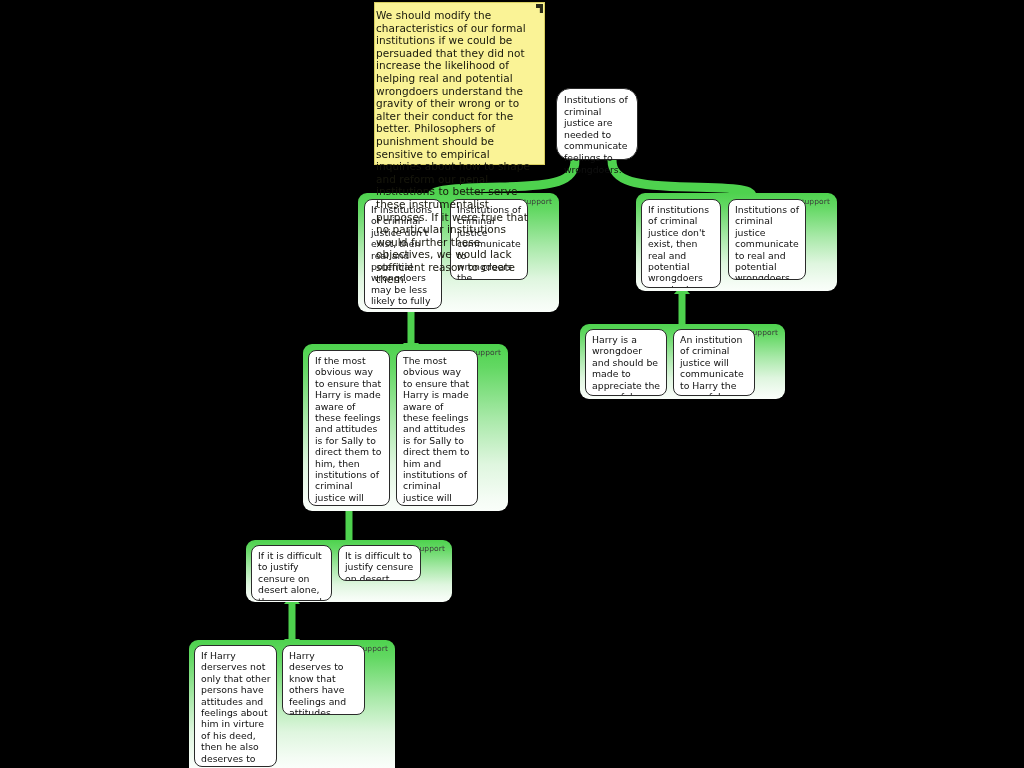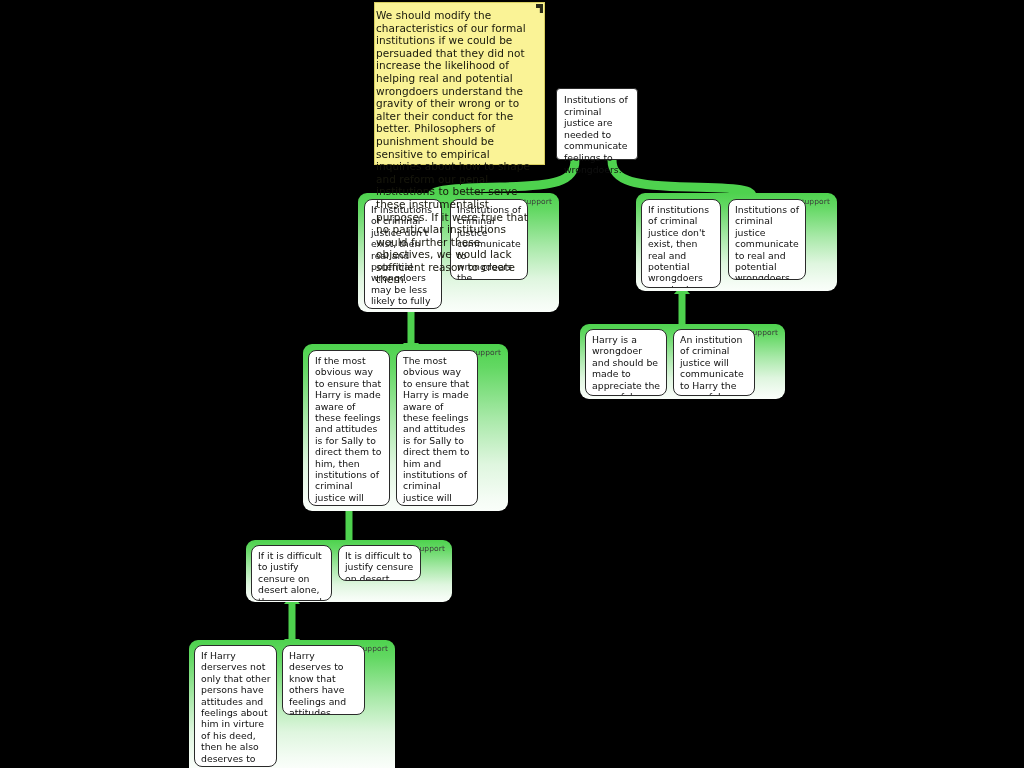--- a/index.html
+++ b/index.html
@@ -89,21 +89,21 @@
     color: #101010;
     z-index: 4;
     letter-spacing: 0.02px;
     overflow: hidden;
   }
 
   .root-claim {
     position: absolute;
     background: #FFFFFF;
     border: 1.4px solid #2a2a2a;
-    border-radius: 4px;
+    border-radius: 14px;
     box-sizing: border-box;
     padding: 5px 5px 4px 7px;
     font-size: 9.3px;
     line-height: 11.6px;
     color: #101010;
     z-index: 5;
   }
 </style>
 </head>
 <body>

